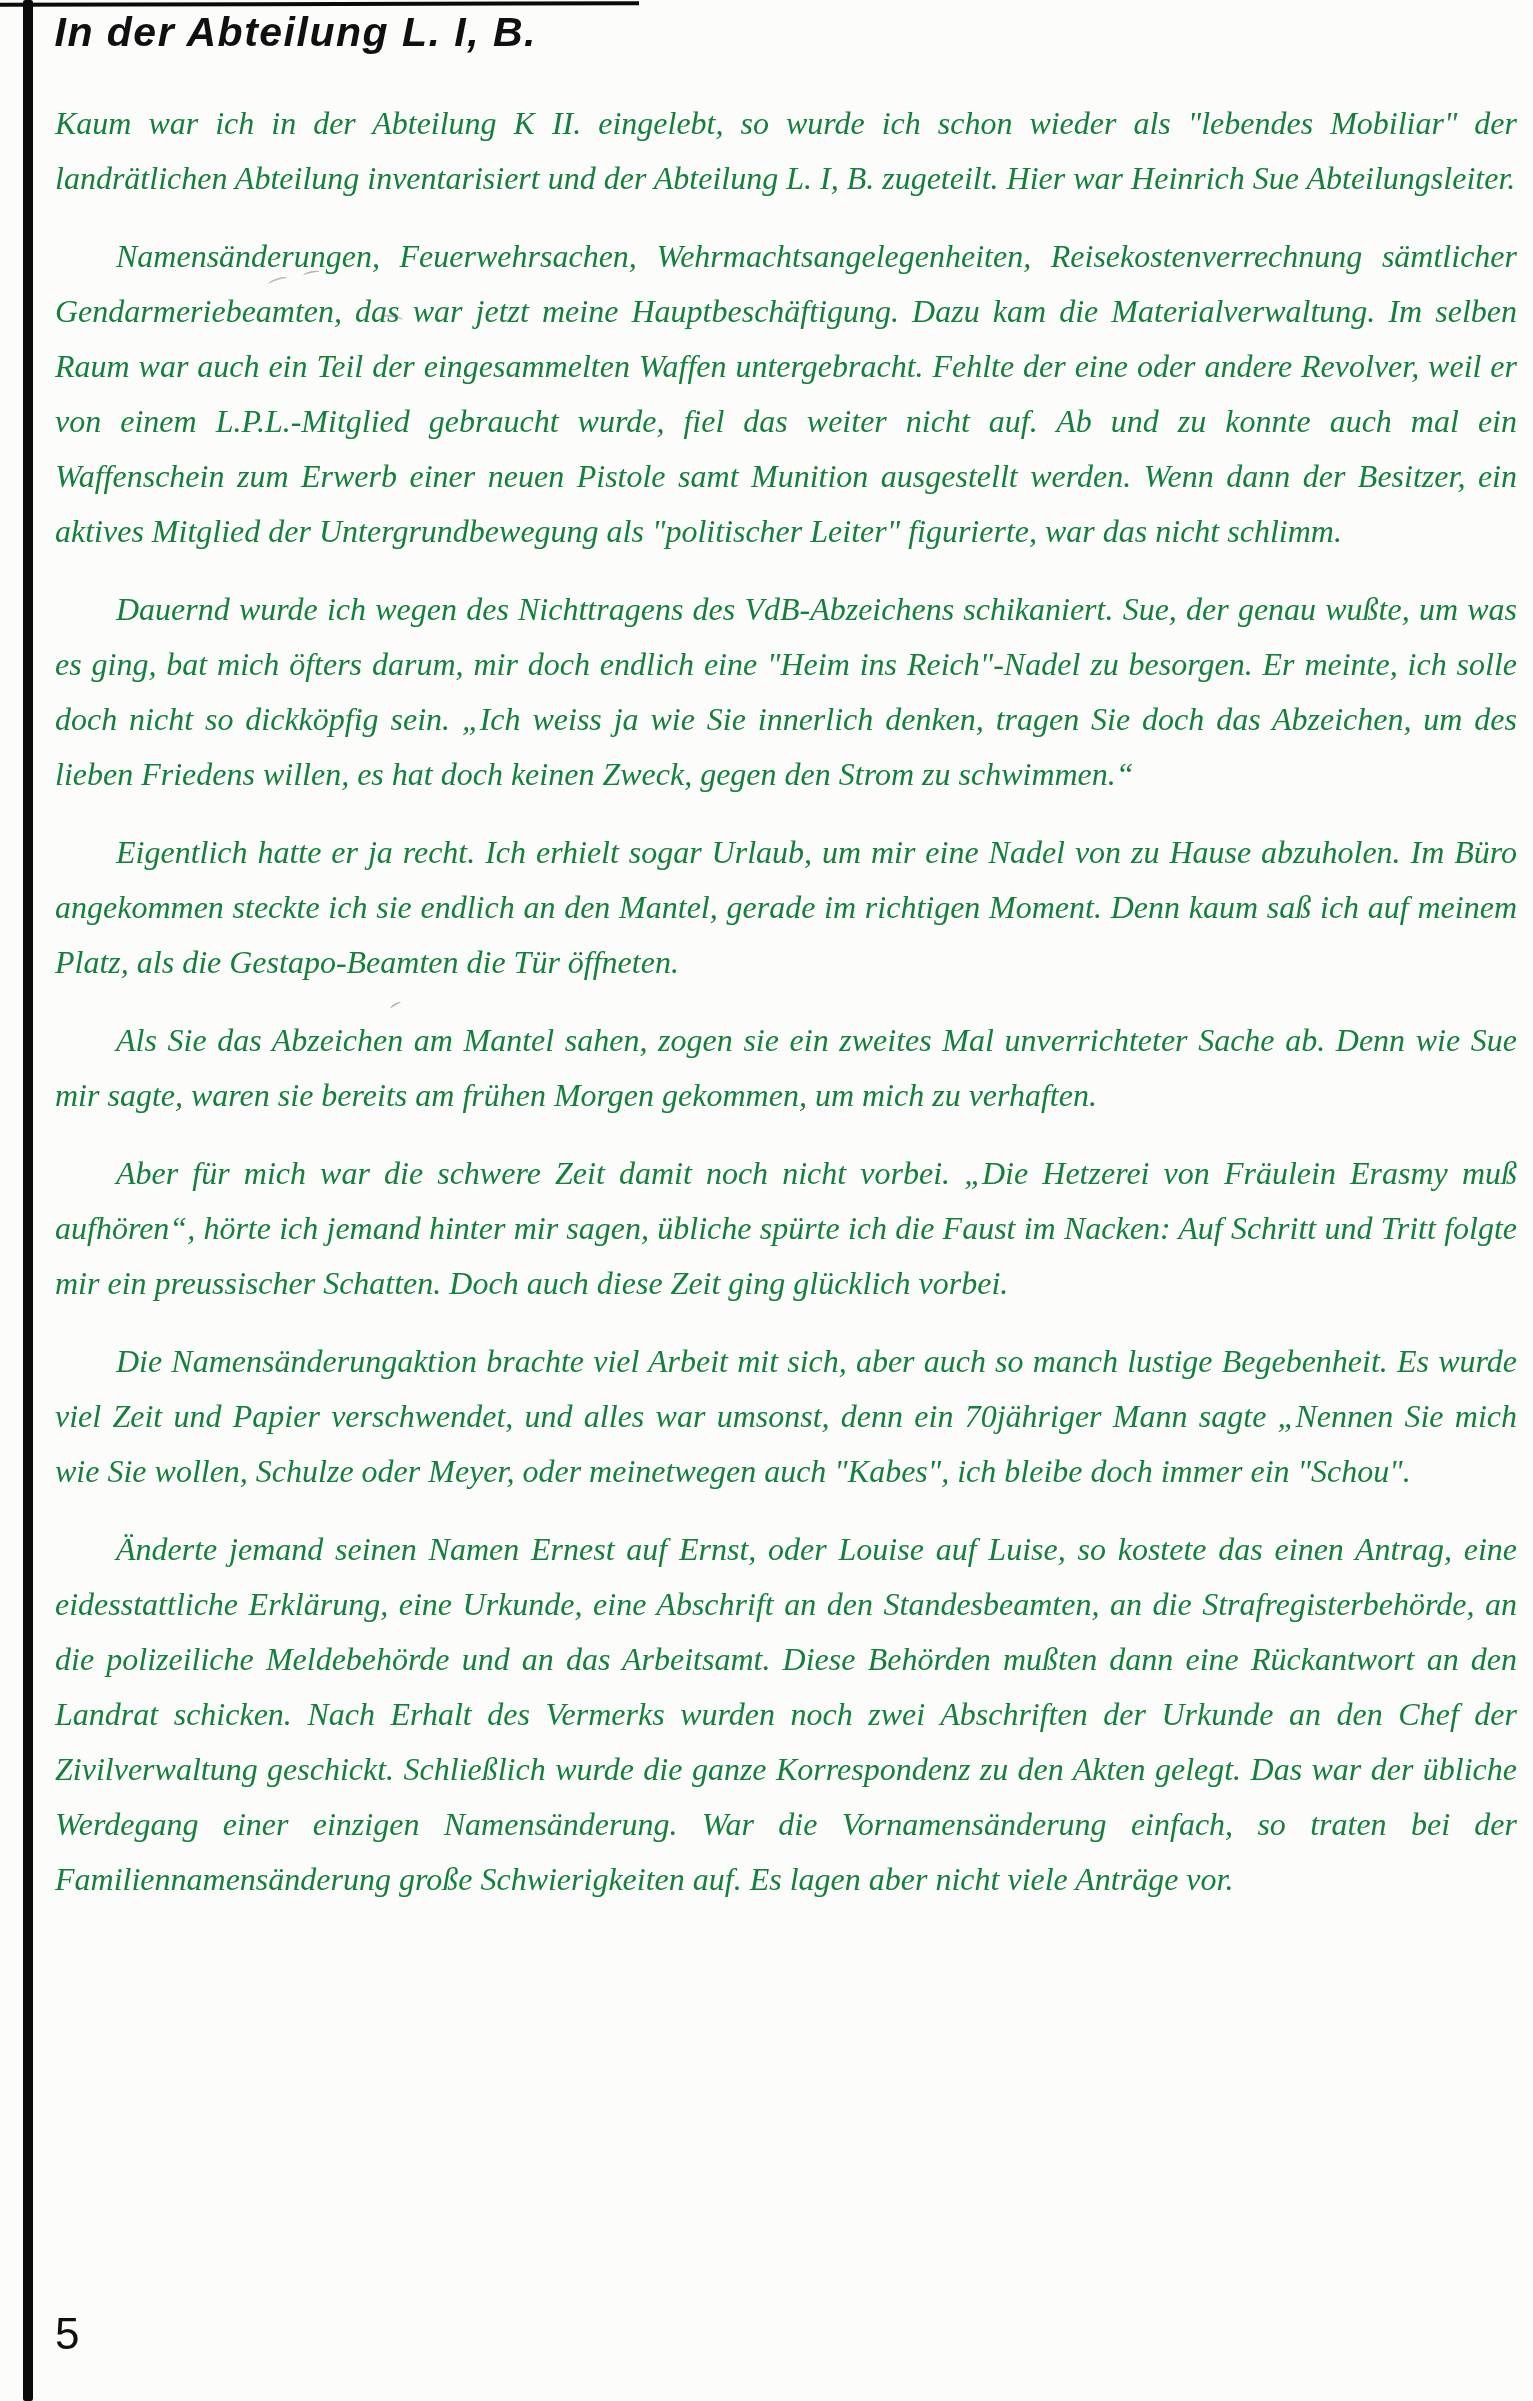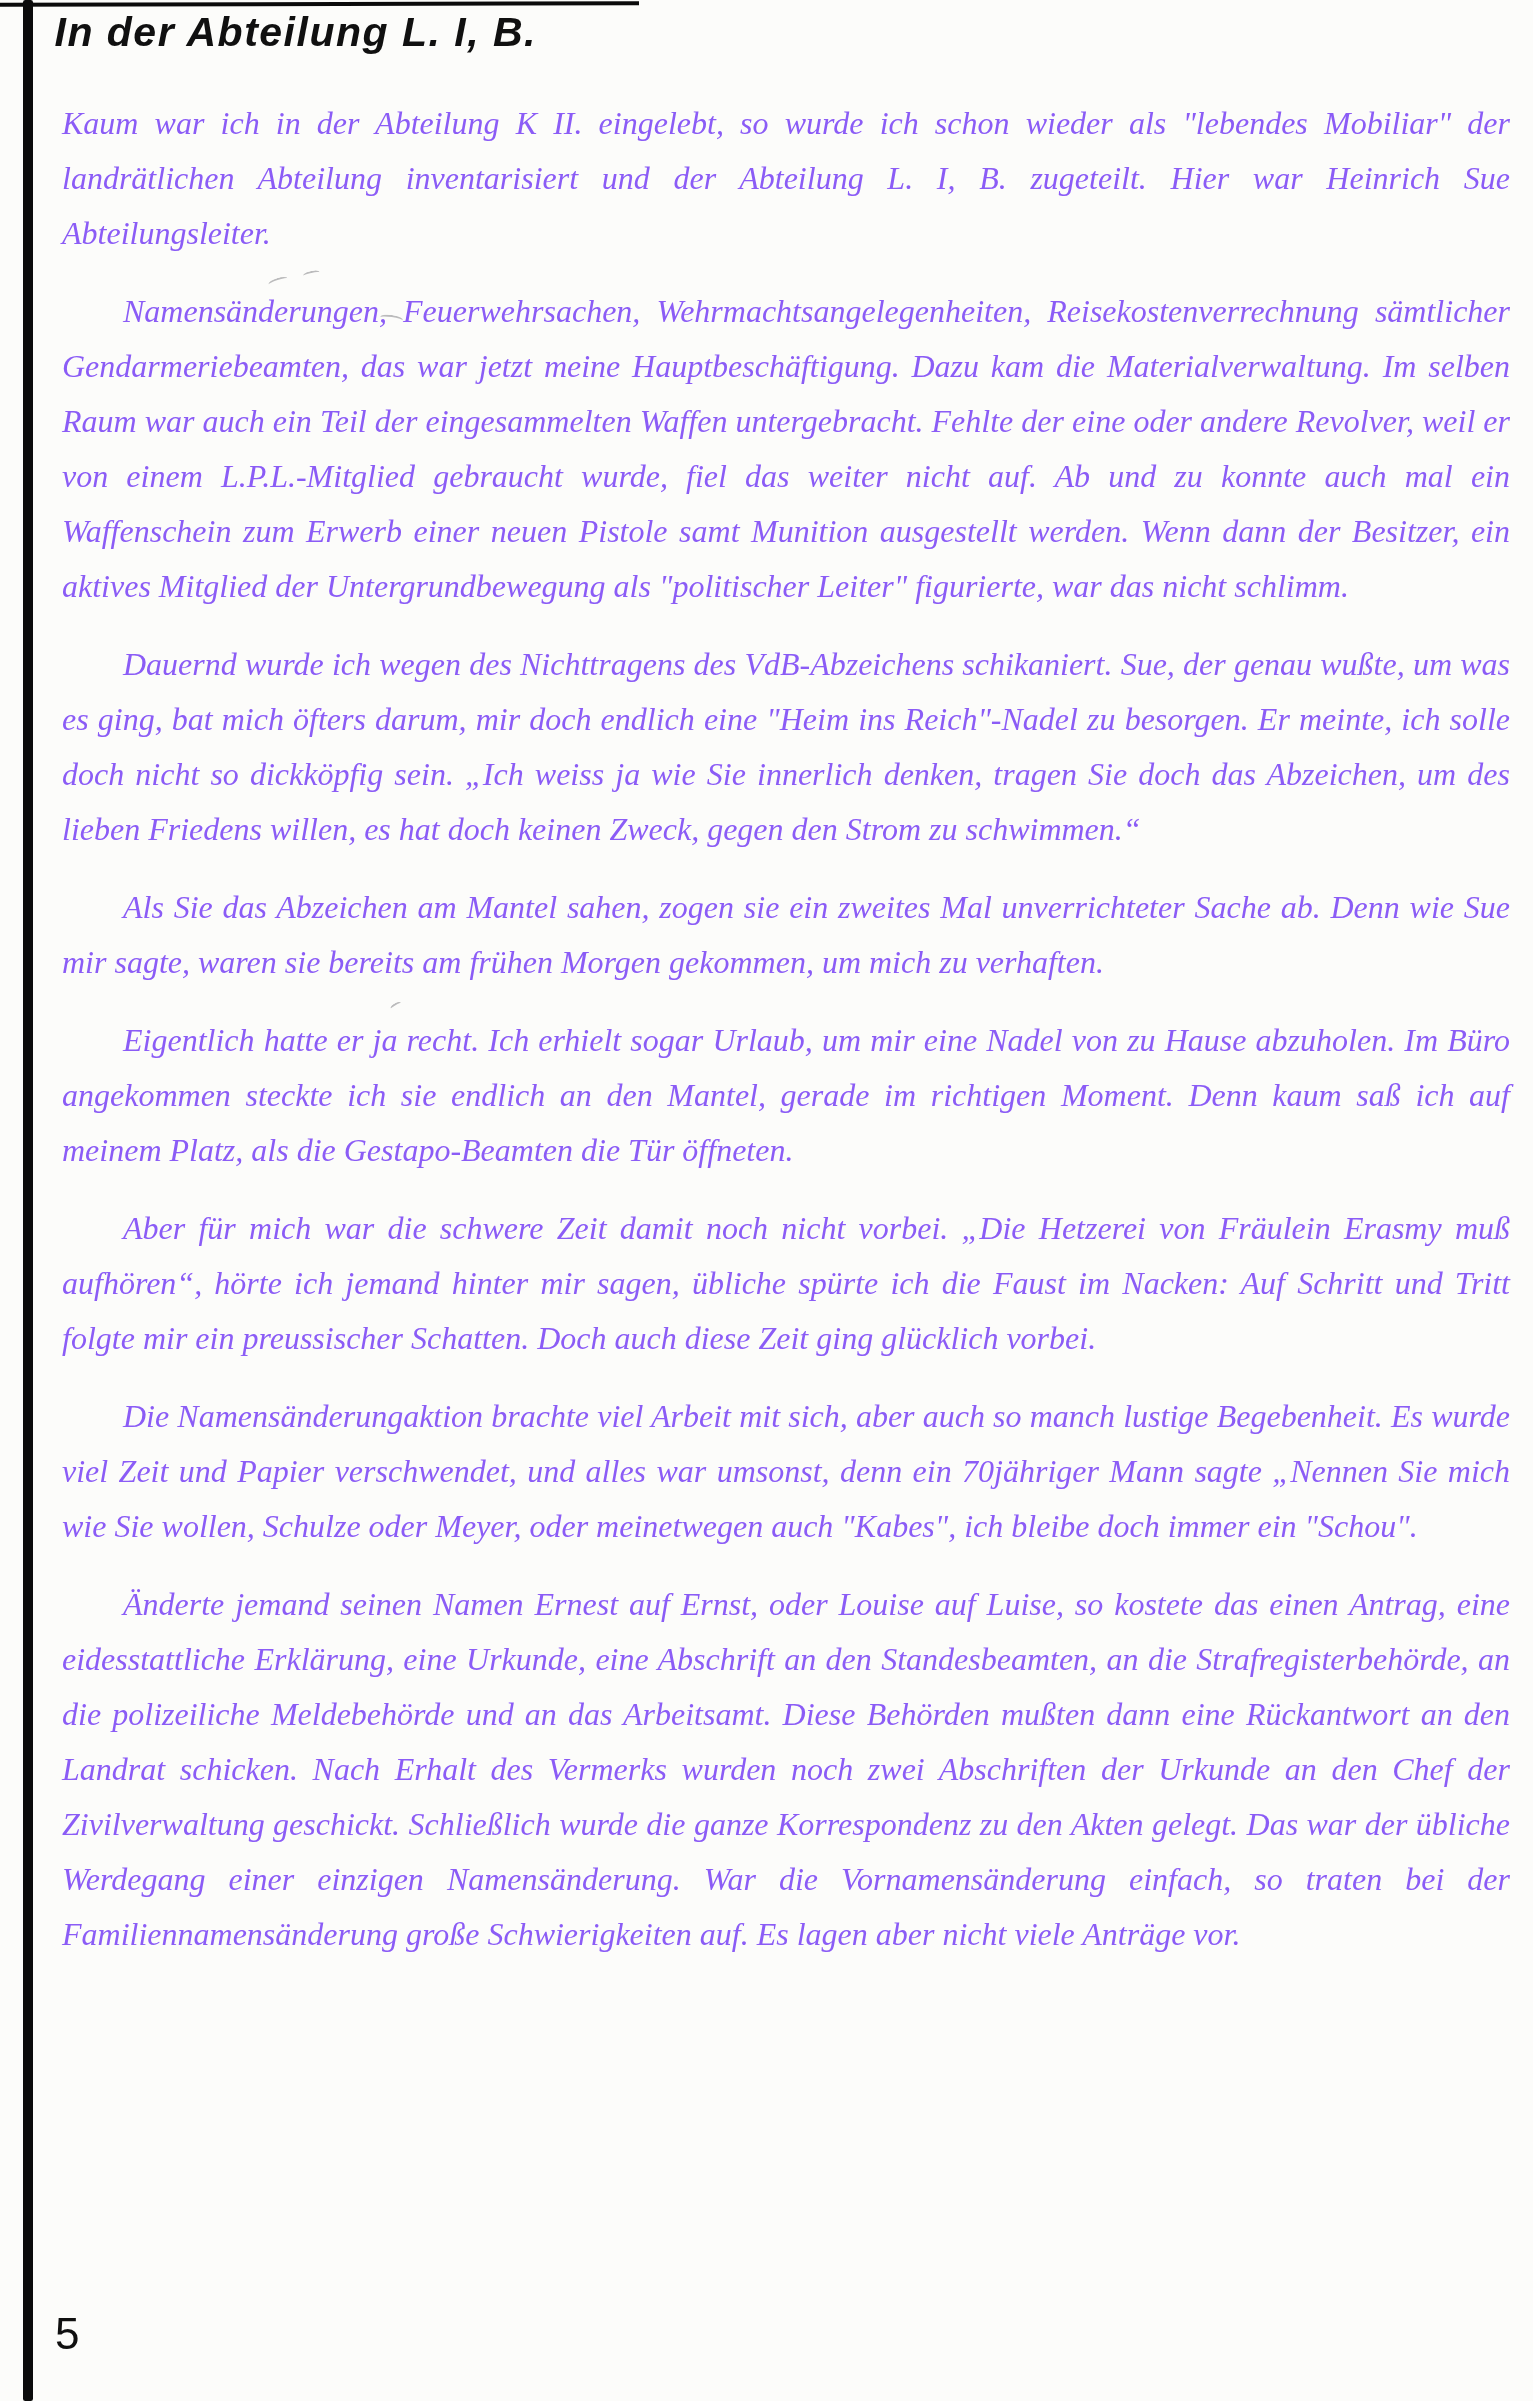--- a/index.html
+++ b/index.html
@@ -49,22 +49,22 @@
     font-weight: 700;
     letter-spacing: 1.5px;
     color: #101010;
     margin: 0 0 40px 1.5px;
   }
 
   p.para {
     font-size: 32px;
     line-height: 55px;
     text-align: justify;
-    margin: 9px;
-    color: #8b5cf6;
+    margin: 2px;
+    color: #15803d;
   }
   p.para + p.para { margin-top: 23px; }
   p.indent { text-indent: 61px; }
 
   .page-num {
     position: absolute;
     left: 55px;
     top: 2309px;
     font-family: "Liberation Sans", sans-serif;
     font-size: 44px;
@@ -88,22 +88,22 @@
 
 <div class="scan-line-top"></div>
 <div class="scan-line-left"></div>
 
 <div class="content">
   <h1 class="title">In der Abteilung L. I, B.</h1>
 
   <p class="para">Kaum war ich in der Abteilung K II. eingelebt, so wurde ich schon wieder als "lebendes Mobiliar" der landrätlichen Abteilung inventarisiert und der Abteilung L. I, B. zugeteilt. Hier war Heinrich Sue Abteilungsleiter.</p>
   <p class="para indent">Namensänderungen, Feuerwehrsachen, Wehrmachtsangelegenheiten, Reisekostenverrechnung sämtlicher Gendarmeriebeamten, das war jetzt meine Hauptbeschäftigung. Dazu kam die Materialverwaltung. Im selben Raum war auch ein Teil der eingesammelten Waffen untergebracht. Fehlte der eine oder andere Revolver, weil er von einem L.P.L.-Mitglied gebraucht wurde, fiel das weiter nicht auf. Ab und zu konnte auch mal ein Waffenschein zum Erwerb einer neuen Pistole samt Munition ausgestellt werden. Wenn dann der Besitzer, ein aktives Mitglied der Untergrundbewegung als "politischer Leiter" figurierte, war das nicht schlimm.</p>
   <p class="para indent">Dauernd wurde ich wegen des Nichttragens des VdB-Abzeichens schikaniert. Sue, der genau wußte, um was es ging, bat mich öfters darum, mir doch endlich eine "Heim ins Reich"-Nadel zu besorgen. Er meinte, ich solle doch nicht so dickköpfig sein. „Ich weiss ja wie Sie innerlich denken, tragen Sie doch das Abzeichen, um des lieben Friedens willen, es hat doch keinen Zweck, gegen den Strom zu schwimmen.“</p>
+  <p class="para indent">Eigentlich hatte er ja recht. Ich erhielt sogar Urlaub, um mir eine Nadel von zu Hause abzuholen. Im Büro angekommen steckte ich sie endlich an den Mantel, gerade im richtigen Moment. Denn kaum saß ich auf meinem Platz, als die Gestapo-Beamten die Tür öffneten.</p>
   <p class="para indent">Als Sie das Abzeichen am Mantel sahen, zogen sie ein zweites Mal unverrichteter Sache ab. Denn wie Sue mir sagte, waren sie bereits am frühen Morgen gekommen, um mich zu verhaften.</p>
-  <p class="para indent">Eigentlich hatte er ja recht. Ich erhielt sogar Urlaub, um mir eine Nadel von zu Hause abzuholen. Im Büro angekommen steckte ich sie endlich an den Mantel, gerade im richtigen Moment. Denn kaum saß ich auf meinem Platz, als die Gestapo-Beamten die Tür öffneten.</p>
   <p class="para indent">Aber für mich war die schwere Zeit damit noch nicht vorbei. „Die Hetzerei von Fräulein Erasmy muß aufhören“, hörte ich jemand hinter mir sagen, übliche spürte ich die Faust im Nacken: Auf Schritt und Tritt folgte mir ein preussischer Schatten. Doch auch diese Zeit ging glücklich vorbei.</p>
   <p class="para indent">Die Namensänderungaktion brachte viel Arbeit mit sich, aber auch so manch lustige Begebenheit. Es wurde viel Zeit und Papier verschwendet, und alles war umsonst, denn ein 70jähriger Mann sagte „Nennen Sie mich wie Sie wollen, Schulze oder Meyer, oder meinetwegen auch "Kabes", ich bleibe doch immer ein "Schou".</p>
   <p class="para indent">Änderte jemand seinen Namen Ernest auf Ernst, oder Louise auf Luise, so kostete das einen Antrag, eine eidesstattliche Erklärung, eine Urkunde, eine Abschrift an den Standesbeamten, an die Strafregisterbehörde, an die polizeiliche Meldebehörde und an das Arbeitsamt. Diese Behörden mußten dann eine Rückantwort an den Landrat schicken. Nach Erhalt des Vermerks wurden noch zwei Abschriften der Urkunde an den Chef der Zivilverwaltung geschickt. Schließlich wurde die ganze Korrespondenz zu den Akten gelegt. Das war der übliche Werdegang einer einzigen Namensänderung. War die Vornamensänderung einfach, so traten bei der Familiennamensänderung große Schwierigkeiten auf. Es lagen aber nicht viele Anträge vor.</p>
 </div>
 
 <div class="pencil-mark pm1"></div>
 <div class="pencil-mark pm2"></div>
 <div class="pencil-mark pm3"></div>
 <div class="pencil-mark pm4"></div>
 

